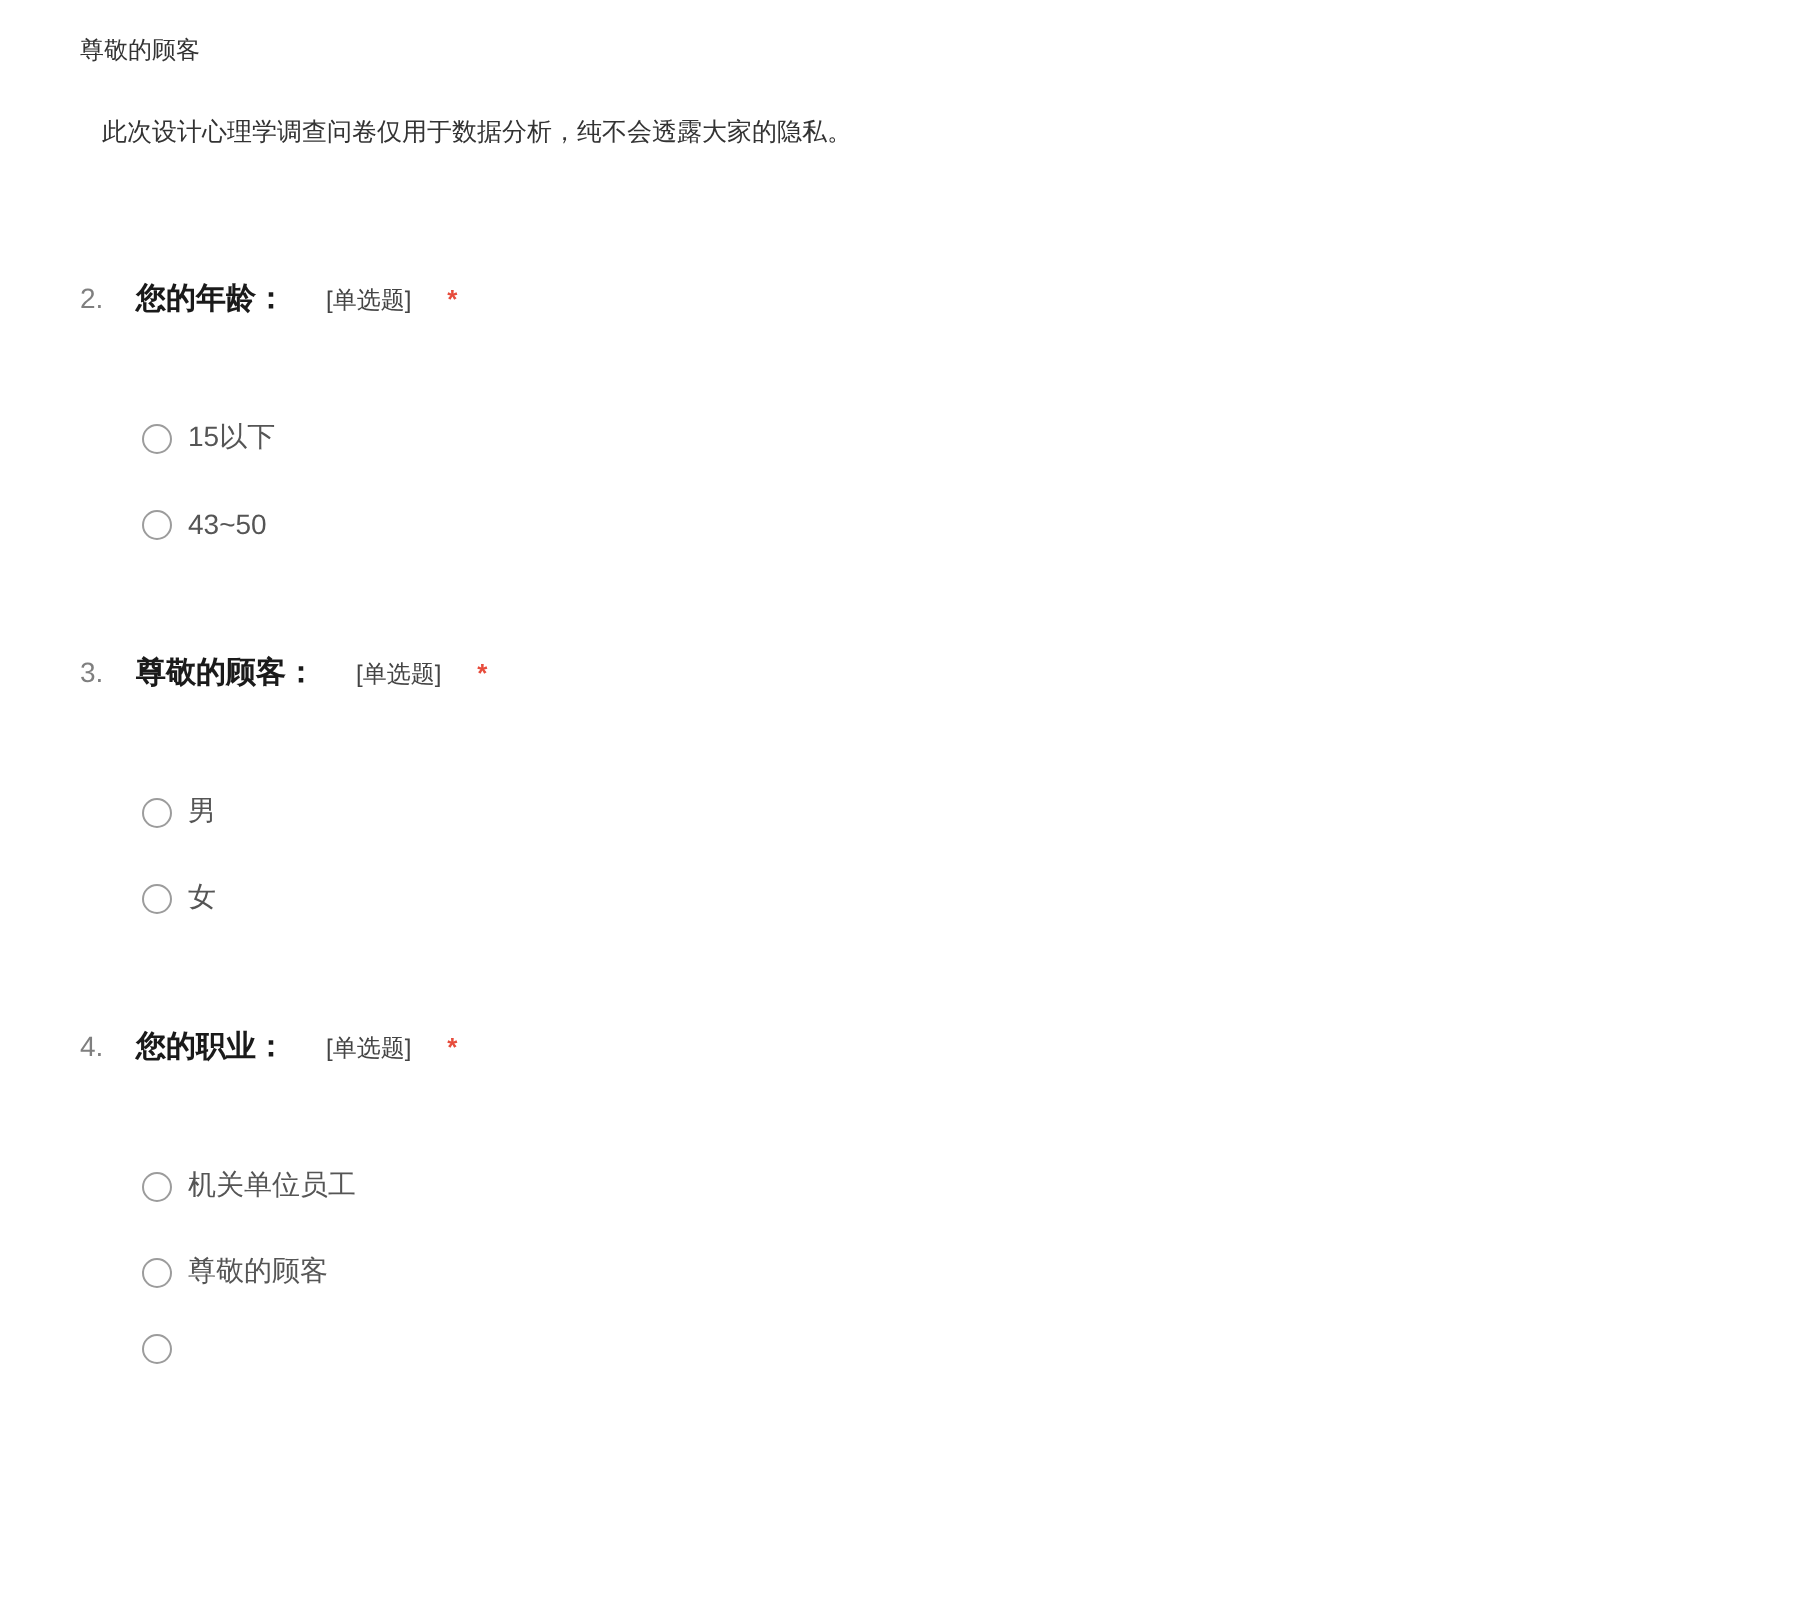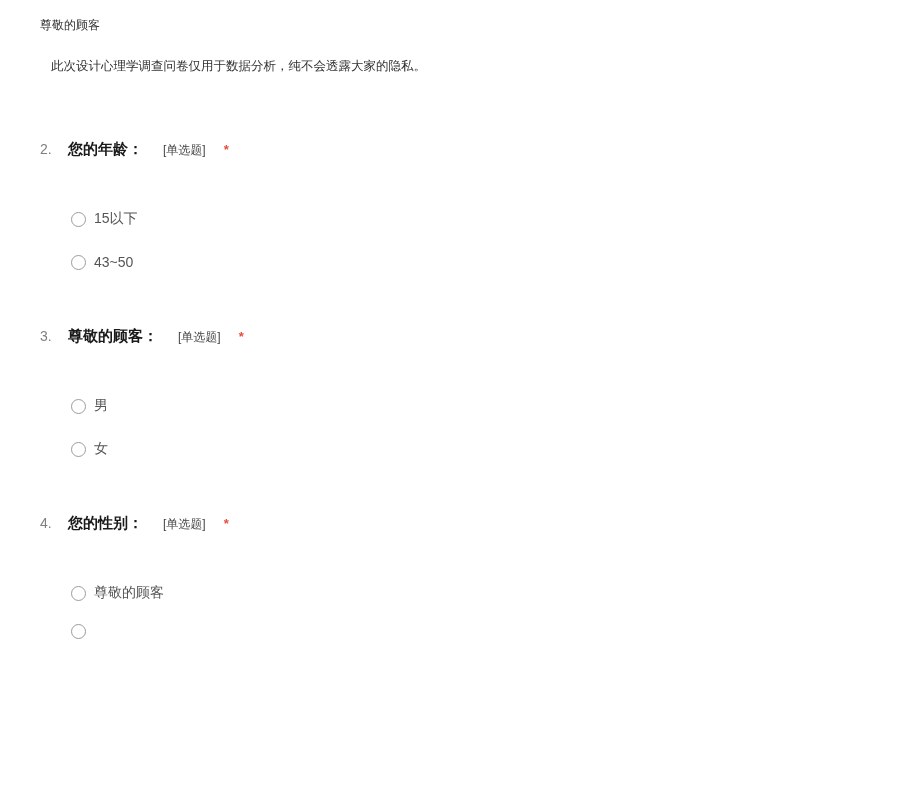--- a/index.html
+++ b/index.html
@@ -126,26 +126,30 @@
   <div class="option-row">
     <span class="radio-circle"></span>
     <span class="option-label">女</span>
   </div>
 </div>
   </div>
 
   <div class="question">
     <div class="q-header">
       <span class="q-number">4.</span>
-      <span class="q-title">您的性别：</span>
+      <span class="q-title">您的职业：</span>
       <span class="q-tag">[单选题]</span>
       <span class="q-star">*</span>
     </div>
     <div class="q-options">
 
+  <div class="option-row">
+    <span class="radio-circle"></span>
+    <span class="option-label">机关单位员工</span>
+  </div>
 
   <div class="option-row">
     <span class="radio-circle"></span>
     <span class="option-label">尊敬的顾客</span>
   </div>
 
   <div class="option-row partial">
     <span class="radio-circle"></span>
     <span class="option-label"></span>
   </div>

